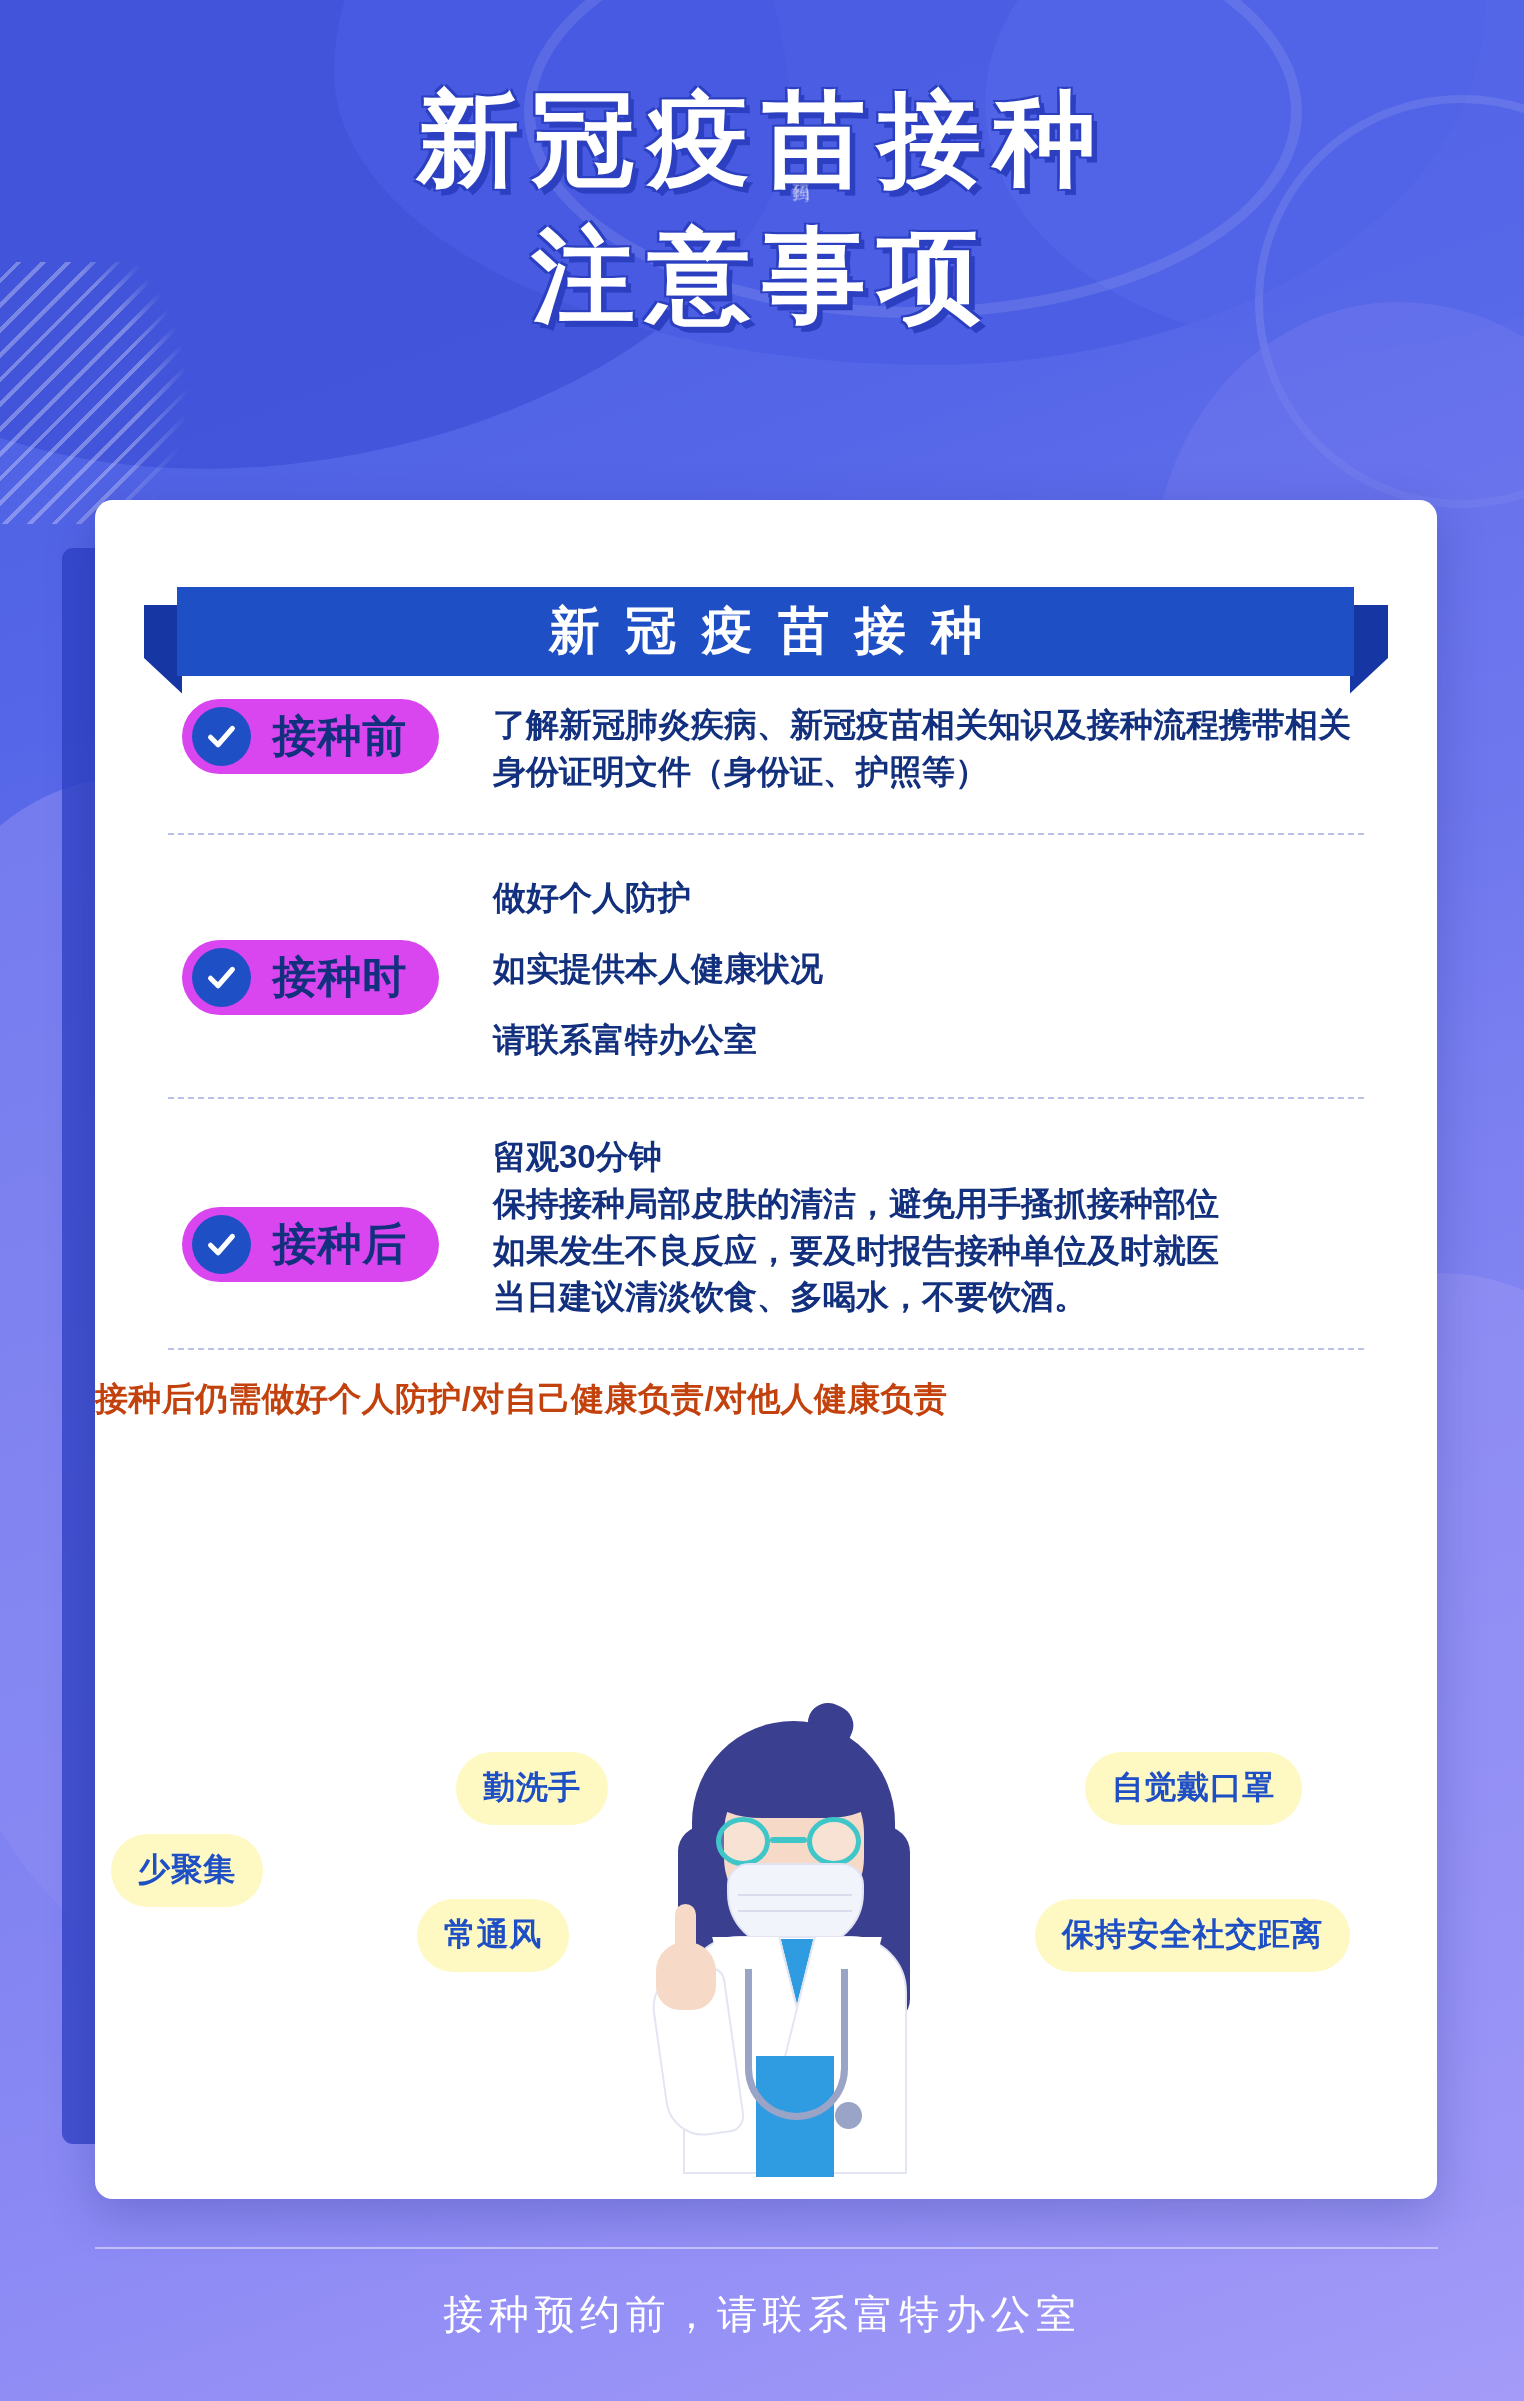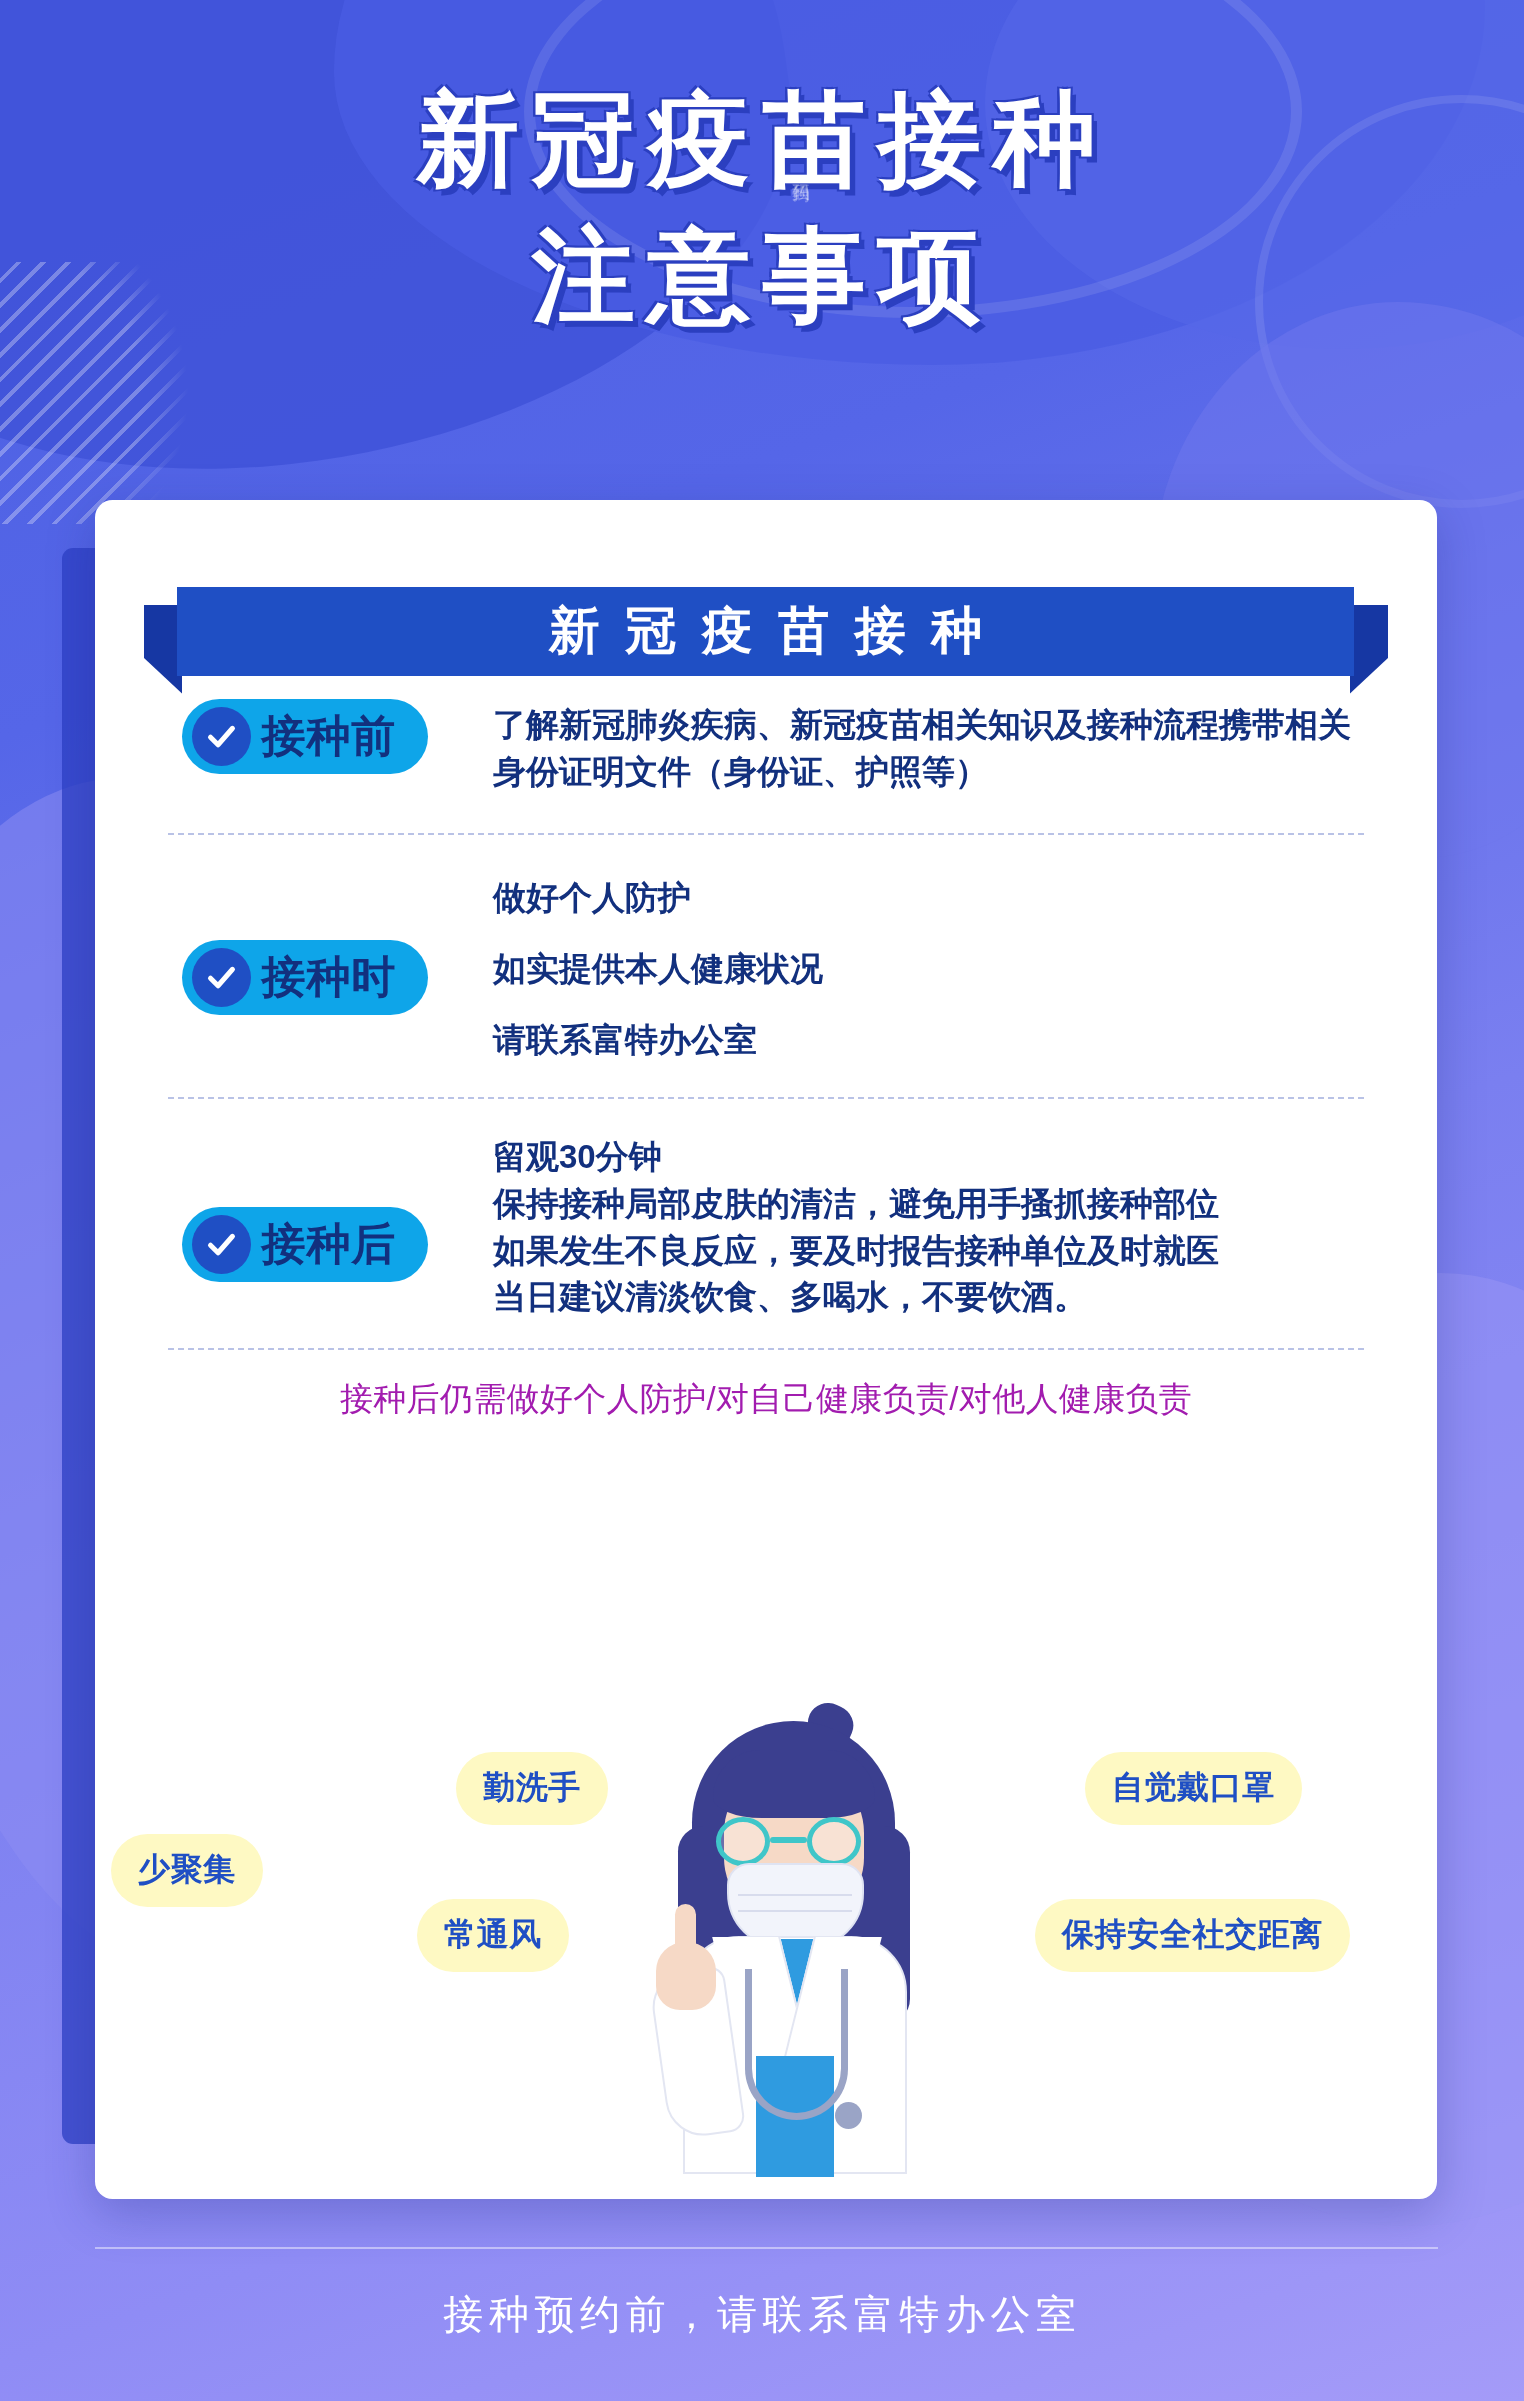--- a/index.html
+++ b/index.html
@@ -175,22 +175,22 @@
   }
   .sec-badge {
     flex: 0 0 auto;
     width: 311px;
     display: flex;
     justify-content: flex-start;
   }
   .pill {
     display: inline-flex;
     align-items: center;
-    gap: 11px;
-    background: #0ea5e9;
+    gap: 22px;
+    background: #d946ef;
     border-radius: 48px;
     padding: 8px 32px 8px 9.5px;
   }
   .check-circle {
     width: 59px; height: 59px;
     border-radius: 50%;
     background: #1f4fc4;
     display: flex; align-items: center; justify-content: center;
     flex: 0 0 auto;
   }
@@ -211,24 +211,23 @@
   .sec-body.spaced p { margin-bottom: 24px; }
   .sec-body.spaced p:last-child { margin-bottom: 0; }
 
   .divider {
     margin: 0 73px;
     border-top: 2.4px dashed #b9c2e6;
   }
 
   
   .slogan {
-    text-align: center;
     font-size: 33px;
-    font-weight: normal;
-    color: #a21caf;
+    font-weight: bold;
+    color: #c2410c;
     letter-spacing: .01em;
     margin-top: 27px;
   }
 
   
   .tag-zone {
     position: absolute;
     left: 0; right: 0;
     top: 1223px;
     height: 445px;

